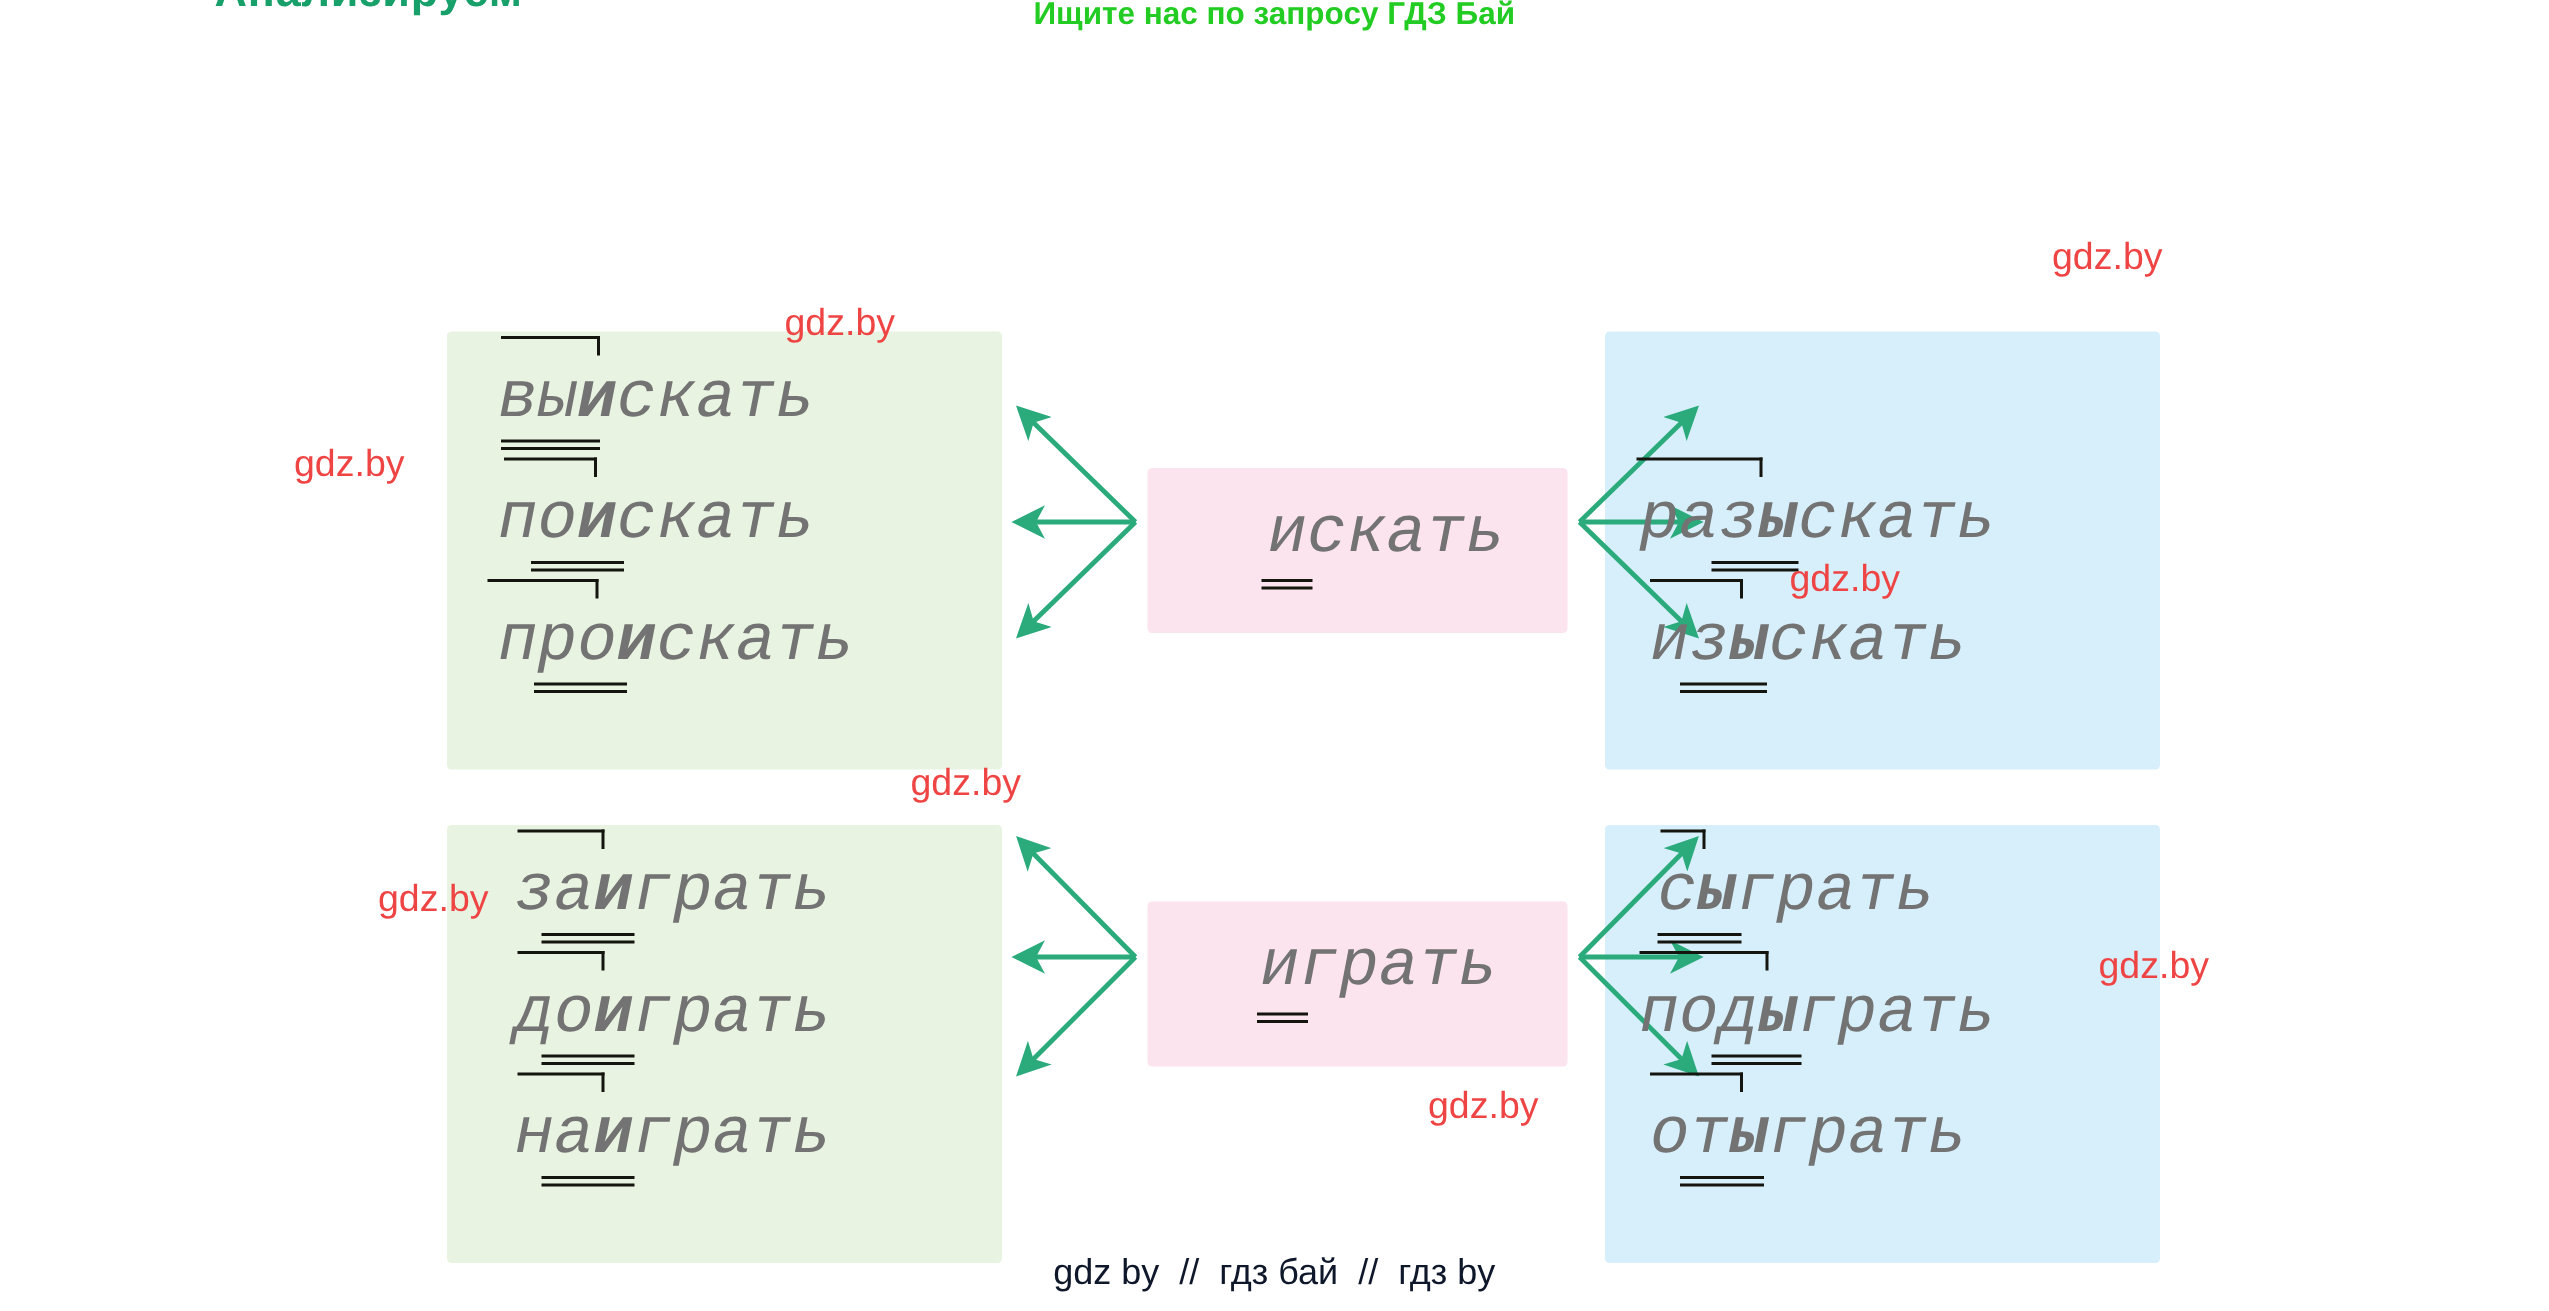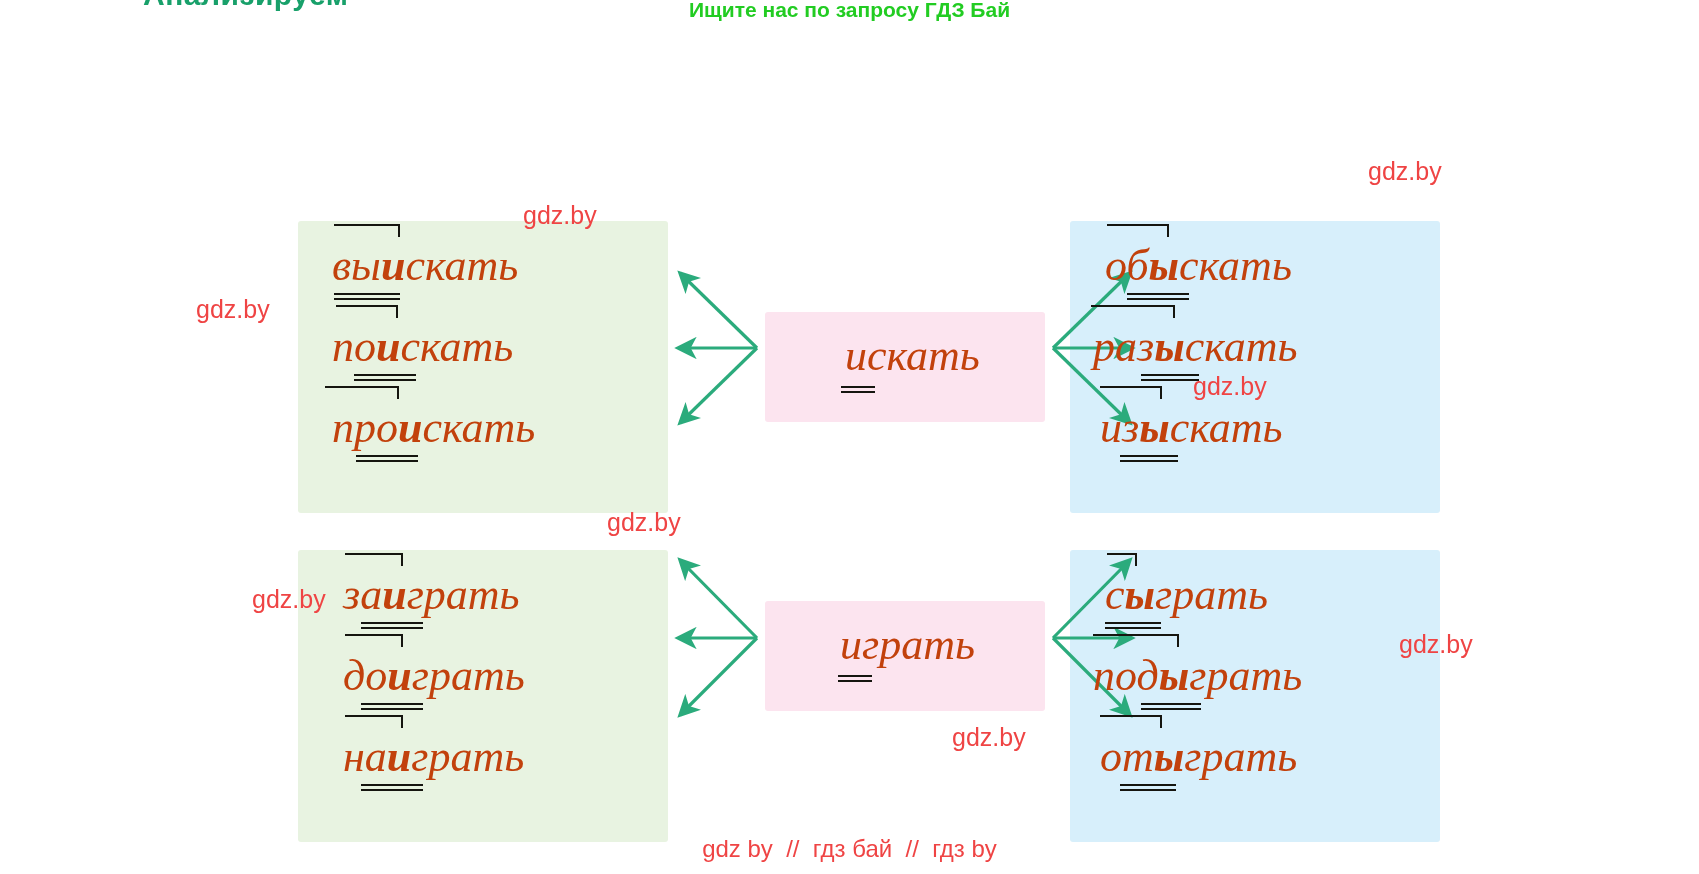--- a/index.html
+++ b/index.html
@@ -76,24 +76,24 @@
     background: #fce4ef;
     border-radius: 3px;
     display: flex;
     align-items: center;
     justify-content: center;
   }
 
   
   .word {
     position: absolute;
-    font-family: Liberation Serif, serif;
+    font-family: Liberation Mono, monospace;
     font-style: italic;
     font-size: 44px;
-    color: #c2410c;
+    color: #737373;
     white-space: nowrap;
     line-height: 1;
   }
   .word .bold-vowel { font-weight: bold; }
 
   
   .prefix-bracket {
     position: absolute;
     border-top: 2.5px solid #15150f;
     border-right: 2.5px solid #15150f;
@@ -115,21 +115,21 @@
     color: #ef4444;
     white-space: nowrap;
   }
 
   
   .footer {
     position: absolute;
     left: 0; top: 835px; width: 1699px;
     text-align: center;
     font-size: 24px;
-    color: #ef4444;
+    color: #0f172a;
     font-family: "Liberation Sans", sans-serif;
     white-space: pre;
   }
 </style>
 </head>
 <body>
 
 <div id="page">
 
   <div class="top-watermark">Ищите нас по запросу ГДЗ Бай</div>
@@ -182,25 +182,20 @@
     <span class="prefix-bracket" style="left:4px; top:-20px; width:62px;"></span>
     <span class="dbl-underline" style="left:22px; top:49px; width:62px;"></span>
   </div>
 
   <div class="word" style="left:332px; top:406px;">
     <span>про</span><span class="bold-vowel">и</span><span>скать</span>
     <span class="prefix-bracket" style="left:-7px; top:-20px; width:74px;"></span>
     <span class="dbl-underline" style="left:24px; top:49px; width:62px;"></span>
   </div>
 
-  <div class="word" style="left:1105px; top:244px;">
-    <span>об</span><span class="bold-vowel">ы</span><span>скать</span>
-    <span class="prefix-bracket" style="left:2px; top:-20px; width:62px;"></span>
-    <span class="dbl-underline" style="left:22px; top:49px; width:62px;"></span>
-  </div>
 
   <div class="word" style="left:1093px; top:325px;">
     <span>раз</span><span class="bold-vowel">ы</span><span>скать</span>
     <span class="prefix-bracket" style="left:-2px; top:-20px; width:84px;"></span>
     <span class="dbl-underline" style="left:48px; top:49px; width:58px;"></span>
   </div>
 
   <div class="word" style="left:1100px; top:406px;">
     <span>из</span><span class="bold-vowel">ы</span><span>скать</span>
     <span class="prefix-bracket" style="left:0px; top:-20px; width:62px;"></span>

